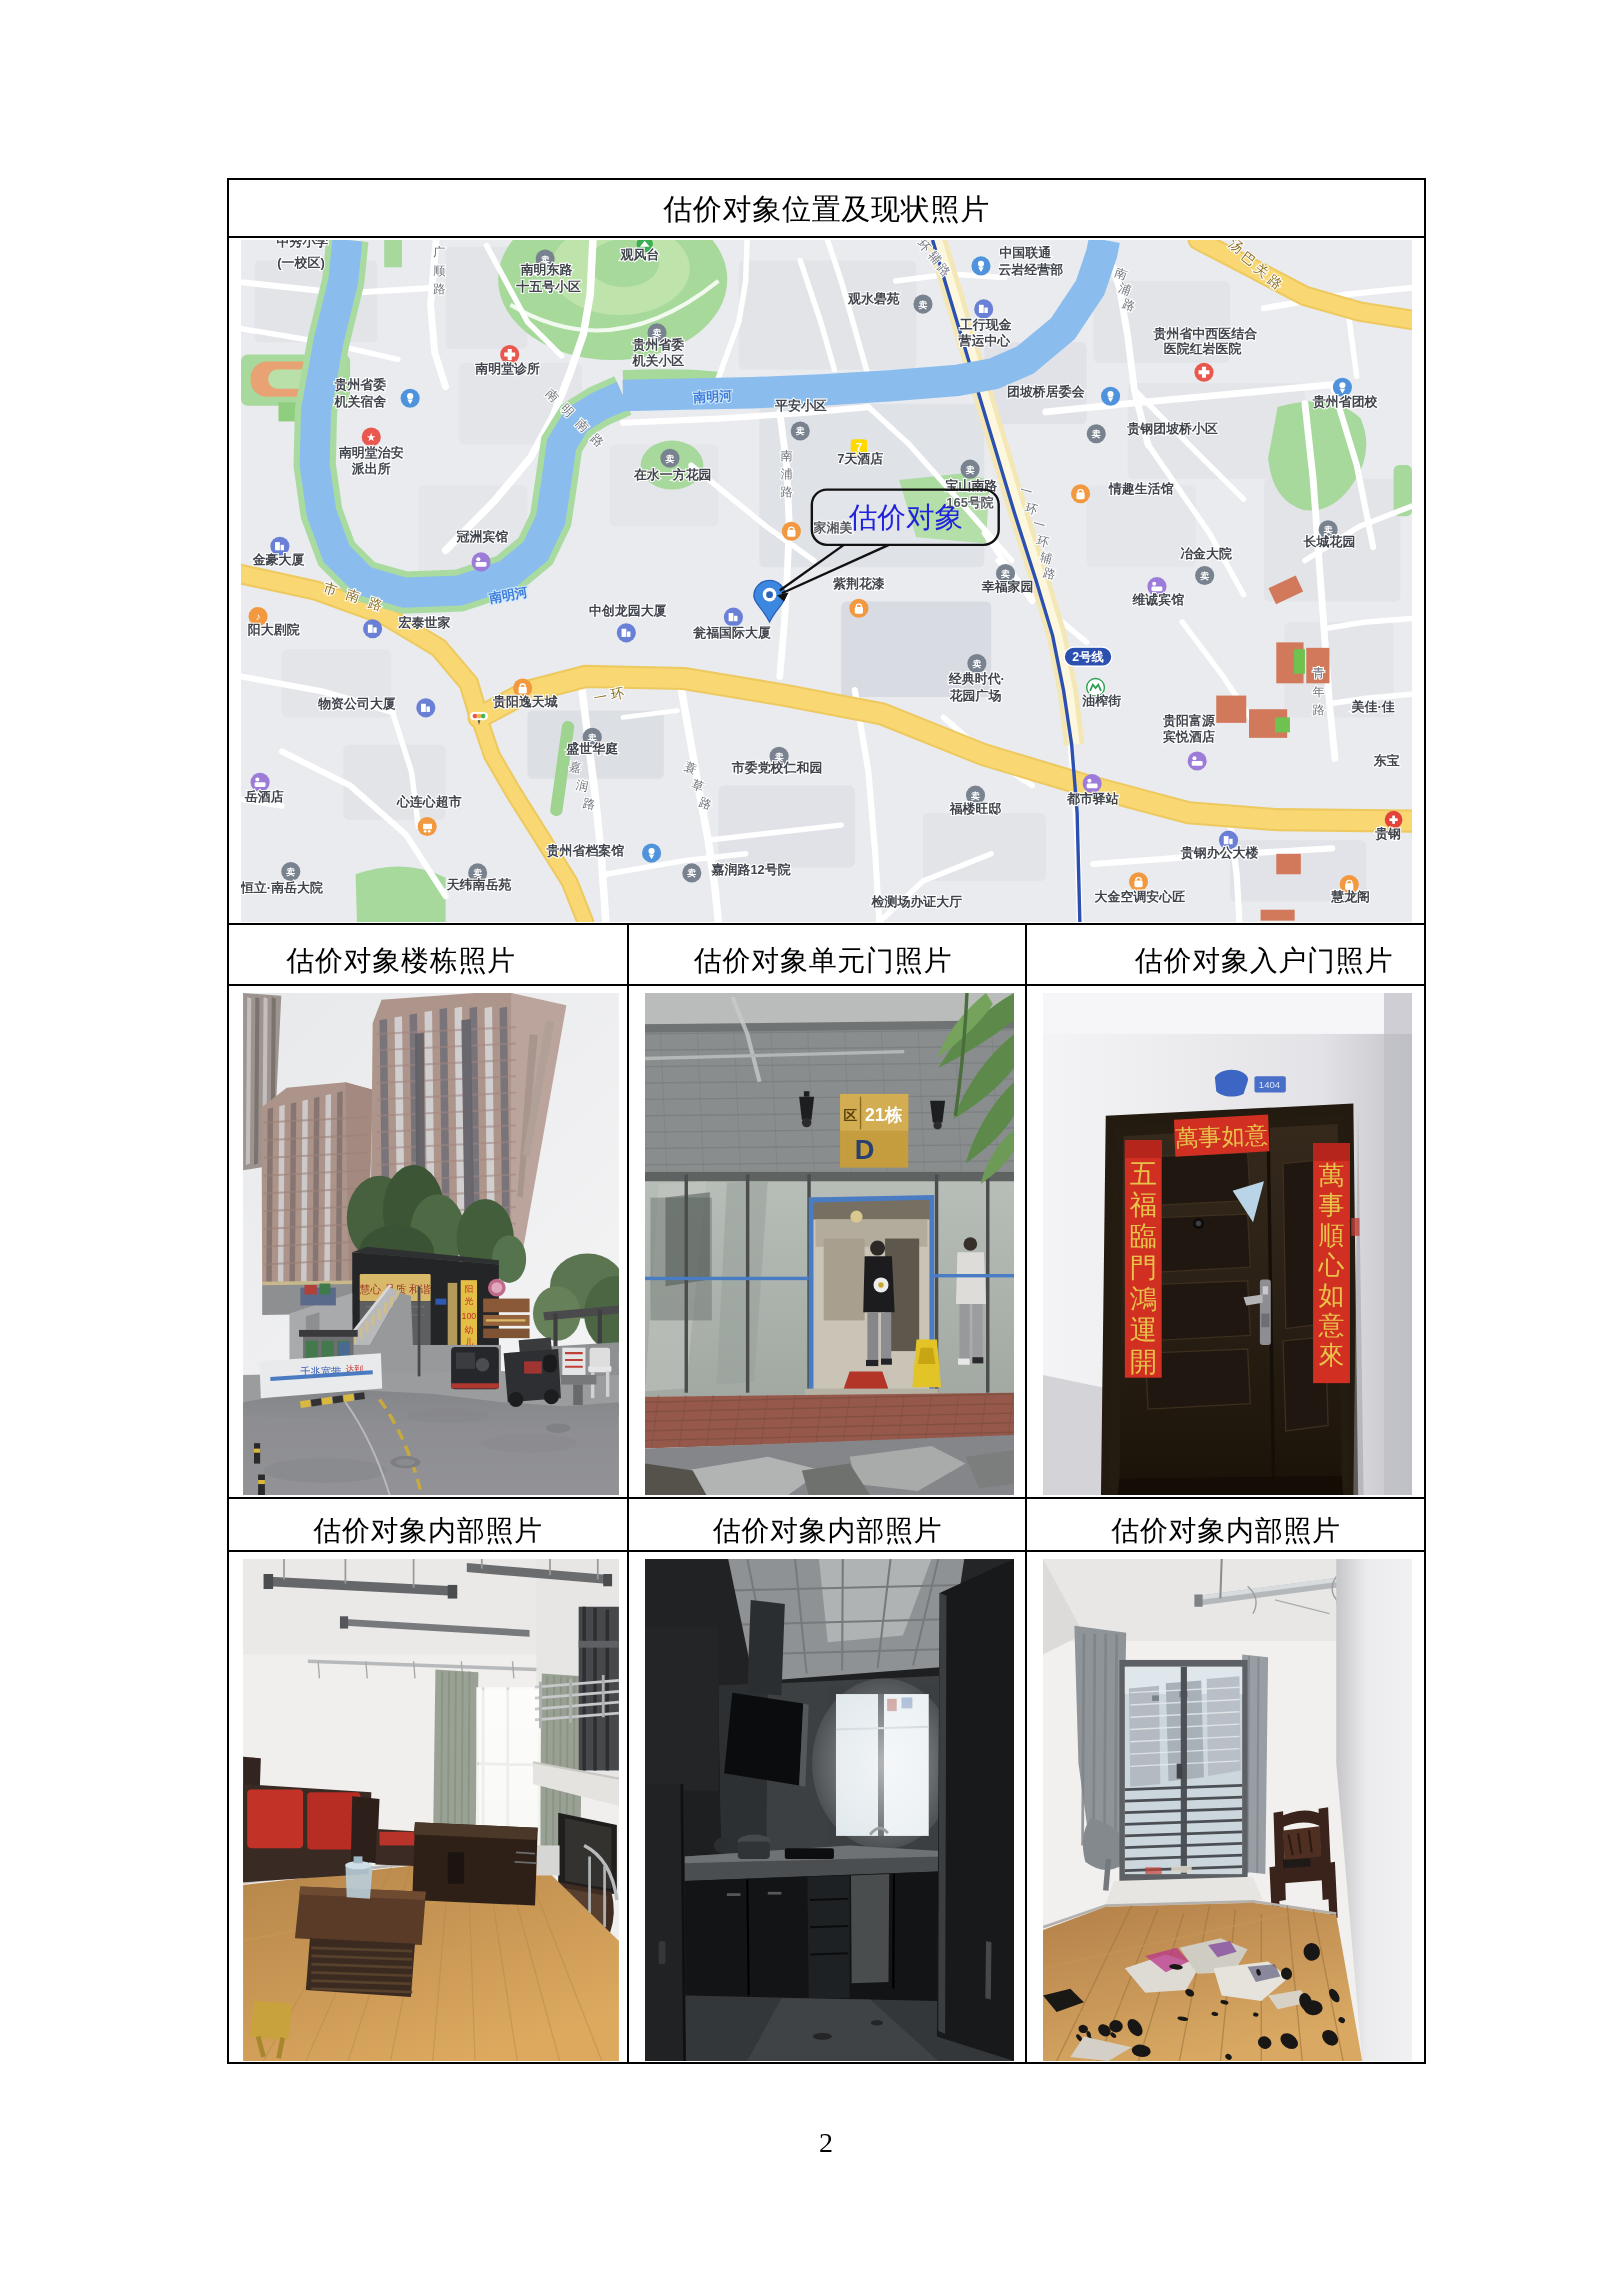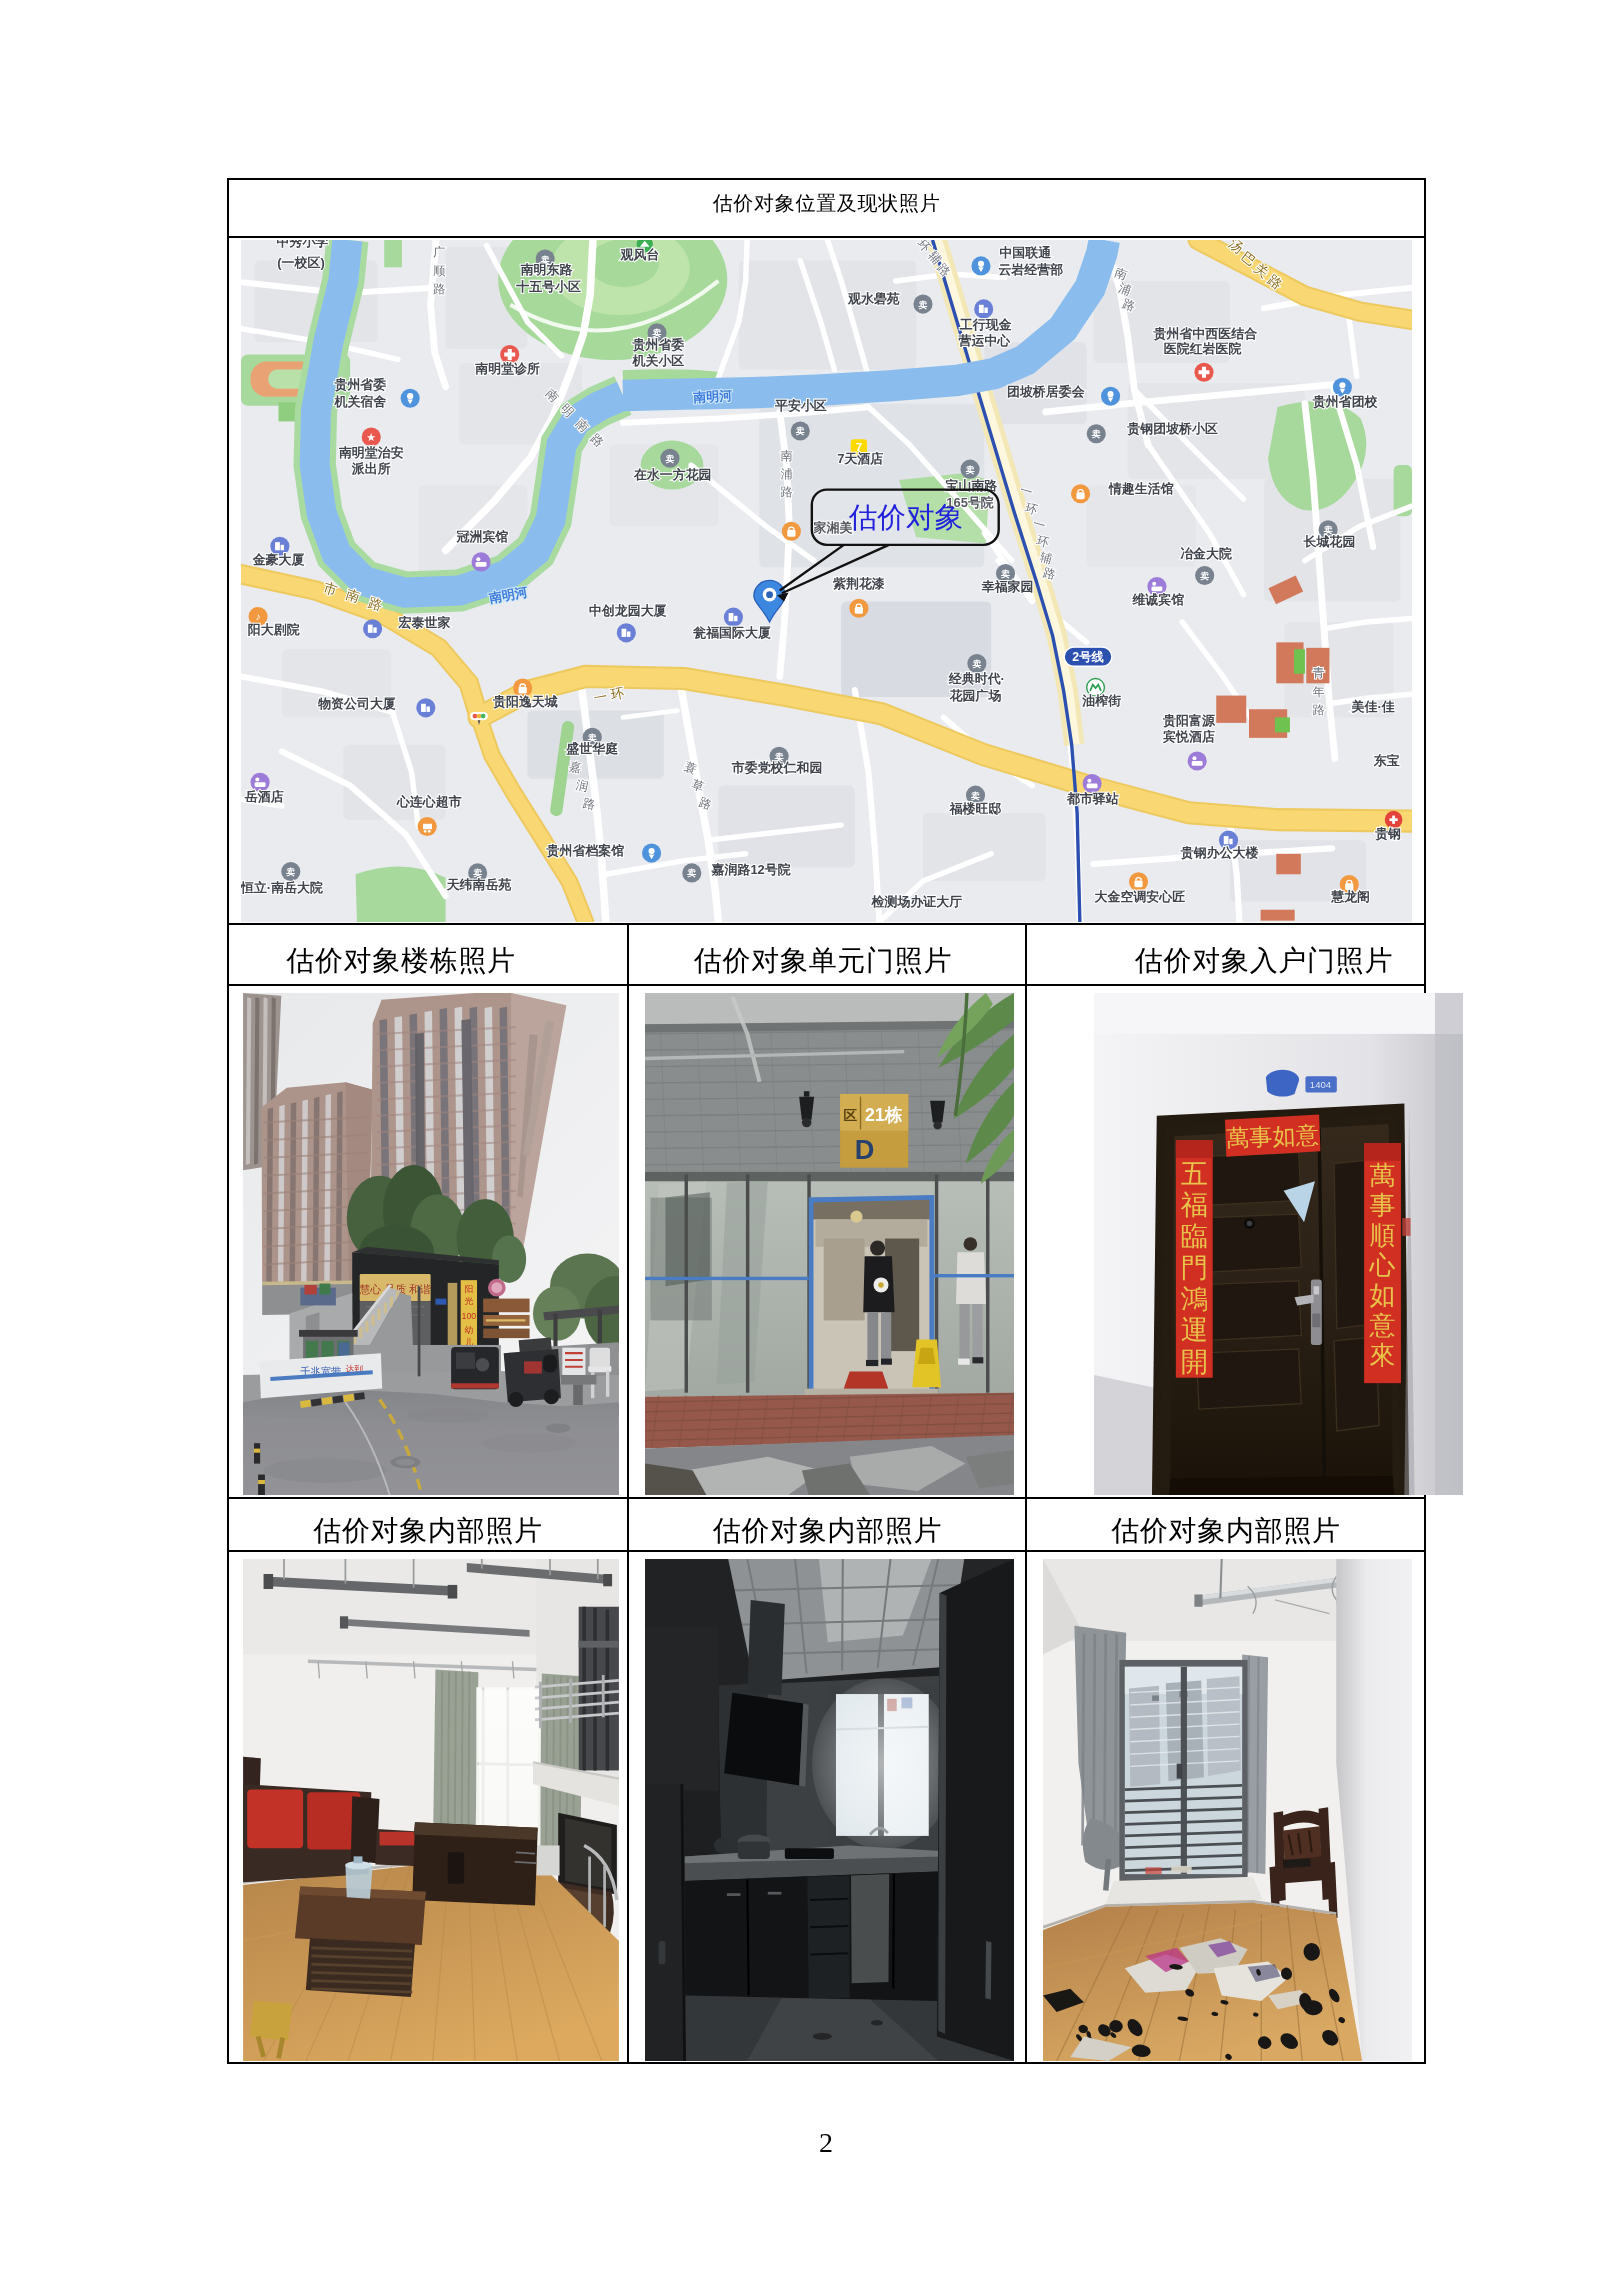--- a/index.html
+++ b/index.html
@@ -29,21 +29,21 @@
 <div class="hline" style="left:227px;top:2062px;width:1199px;"></div>
 
 <div class="vline" style="left:227px;top:178px;height:1886px;"></div>
 
 <div class="vline" style="left:1424px;top:178px;height:1886px;"></div>
 
 <div class="vline" style="left:627px;top:923px;height:1139px;"></div>
 
 <div class="vline" style="left:1025px;top:923px;height:1139px;"></div>
 
-<div class="cap" style="left:227px;top:190px;width:1199px;font-size:20px;">估价对象位置及现状照片</div>
+<div class="cap" style="left:227px;top:190px;width:1199px;font-size:29px;">估价对象位置及现状照片</div>
 
 <div class="cap" style="left:227px;top:942px;width:348px;">估价对象楼栋照片</div>
 
 <div class="cap" style="left:629px;top:942px;width:388px;">估价对象单元门照片</div>
 
 <div class="cap" style="left:1026px;top:942px;width:476px;">估价对象入户门照片</div>
 
 <div class="cap" style="left:227px;top:1512px;width:402px;">估价对象内部照片</div>
 
 <div class="cap" style="left:629px;top:1512px;width:397px;">估价对象内部照片</div>
@@ -924,21 +924,21 @@
 <g fill="#5d8a4a">
         <path d="M 541 0 Q 470 40 430 110 Q 490 80 541 40 Z"></path>
         <path d="M 541 60 Q 480 110 452 185 Q 510 150 541 110 Z"></path>
         <path d="M 541 130 Q 490 180 470 250 Q 520 215 541 180 Z"></path>
         <path d="M 500 0 Q 450 40 428 95 Q 480 60 510 16 Z" fill="#76a35c"></path>
         <path d="M 541 200 Q 505 230 492 280 Q 528 255 541 230 Z" fill="#6e9a58"></path>
       </g>
 <path d="M 472 0 Q 468 90 455 180" stroke="#4a6e3c" stroke-width="5" fill="none"></path>
 </svg></div>
 
-<div class="abs" id="p3slot" style="left:1094px;top:993px;width:369px;height:502px;"><svg xmlns="http://www.w3.org/2000/svg" width="369" height="502" viewBox="0 0 541 736">
+<div class="abs" id="p3slot" style="left:1043px;top:993px;width:369px;height:502px;"><svg xmlns="http://www.w3.org/2000/svg" width="369" height="502" viewBox="0 0 541 736">
 <defs>
         <linearGradient id="w3" x1="0" y1="0" x2="1" y2="0">
           <stop offset="0" stop-color="#f4f4f6"></stop>
           <stop offset="0.75" stop-color="#e3e3e7"></stop>
           <stop offset="1" stop-color="#c3c3c9"></stop>
         </linearGradient>
         <linearGradient id="d3" x1="0" y1="0" x2="0" y2="1">
           <stop offset="0" stop-color="#35291c"></stop>
           <stop offset="0.5" stop-color="#2a2015"></stop>
           <stop offset="1" stop-color="#1b1309"></stop>

